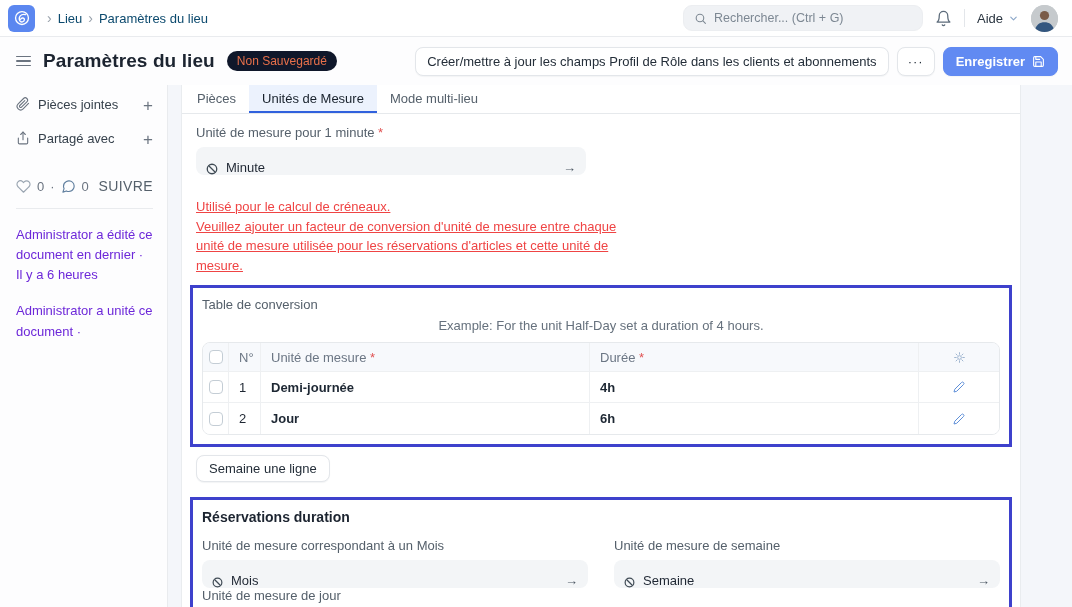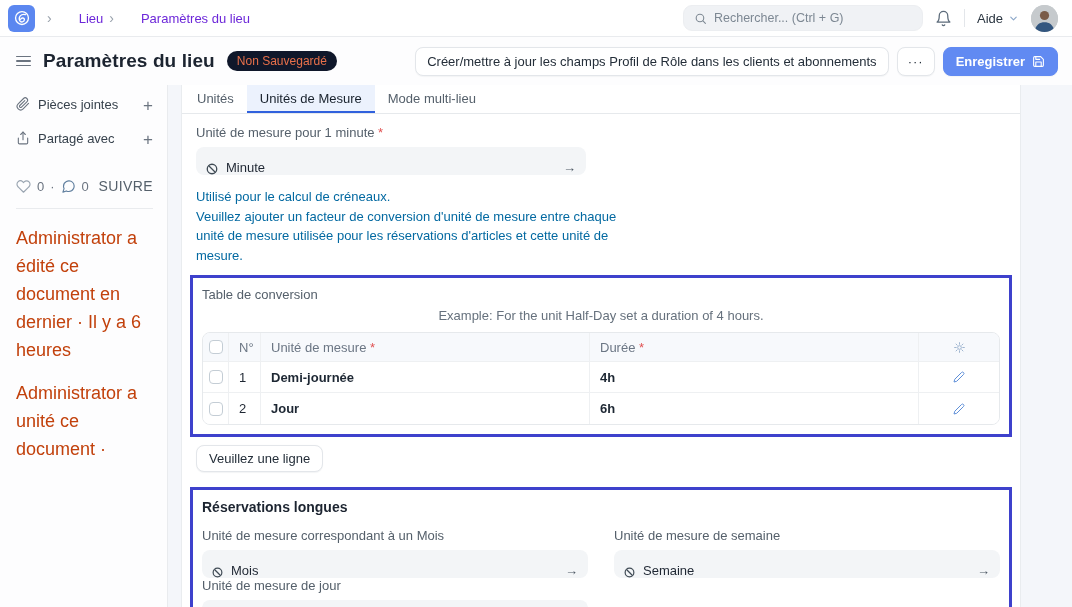--- a/index.html
+++ b/index.html
@@ -5,21 +5,21 @@
   * { margin:0; padding:0; box-sizing:border-box; }
   html,body { width:1072px; height:607px; overflow:hidden; }
   body { font-family:"Liberation Sans", sans-serif; font-size:13px; color:#1f2733; background:#fff; }
   .app { width:1072px; height:607px; display:flex; flex-direction:column; overflow:hidden; background:#fdfdfe; }
 
   
   .navbar { height:37px; flex:0 0 37px; background:#fff; border-bottom:1px solid #e9ebee; display:flex; align-items:center; padding:0 14px 0 8px; }
   .logo { width:27px; height:27px; border-radius:6px; background:#5b87f0; display:flex; align-items:center; justify-content:center; cursor:pointer; }
   .crumbs { display:flex; align-items:center; gap:6px; margin-left:12px; }
   .crumb-sep { color:#98a1ab; font-size:14px; }
-  .crumb { color:#6d28d9; cursor:pointer;margin-left:21px; }
+  .crumb { color:#0c4a6e; cursor:pointer; }
   .nav-right { margin-left:auto; display:flex; align-items:center; gap:12px; }
   .searchbar { width:240px; height:26px; background:#f0f2f5; border:1px solid #eceef1; border-radius:9px; display:flex; align-items:center; gap:7px; padding:0 10px; }
   .searchbar input { border:none; outline:none; background:transparent; font-family:"Liberation Sans",sans-serif; font-size:12.5px; color:#39434e; width:180px; }
   .searchbar input::placeholder { color:#7d8893; }
   .nav-divider { width:1px; height:18px; background:#e3e6ea; }
   .help { display:flex; align-items:center; gap:5px; color:#2a3540; cursor:pointer; }
   .avatar { width:27px; height:27px; border-radius:50%; overflow:hidden; background:#c8cdd1; cursor:pointer; }
 
   
   .page-head { height:48px; flex:0 0 48px; display:flex; align-items:center; padding:0 14px 0 16px; background:#fdfdfe; }
@@ -34,37 +34,37 @@
 
   
   .body-row { flex:1; display:flex; min-height:0; }
   .sidebar { width:168px; flex:0 0 168px; background:#fdfdfe; border-right:1px solid #e9ebee; padding:12px 14px 0 16px; }
   .side-item { display:flex; align-items:flex-start; gap:8px; color:#36414c; margin-bottom:17px; }
   .side-item .grow { flex:1; }
   .side-plus { color:#6b7480; font-size:17px; font-weight:400; cursor:pointer; line-height:1; }
   .likes-row { display:flex; align-items:center; gap:6px; margin-top:30px; color:#6b7480; }
   .follow { margin-left:auto; font-size:14px; color:#55606b; letter-spacing:.4px; cursor:pointer; }
   .side-divider { height:1px; background:#e9ebee; margin:14px 0 16px; }
-  .side-note { color:#c2410c; line-height:1.55; margin-bottom:16px; font-size:18px; }
+  .side-note { color:#6d28d9; line-height:1.55; margin-bottom:16px; font-size:13px; }
 
   .main-area { flex:1; background:#f4f6fa; min-width:0; }
   .form-card { width:840px; margin-left:13px; height:100%; background:#fff; border:1px solid #e9ecef; border-top:none; border-bottom:none; overflow:hidden; }
 
   
   .tabs { display:flex; align-items:stretch; border-bottom:1px solid #e6e9ec; padding:0 2px; height:29px; }
   .tab { padding:6px 13px; color:#55606b; cursor:pointer; font-size:13px; }
   .tab.active { background:#ecf2fd; color:#18212c; border-bottom:2px solid #3061dd; }
 
   .form-content { padding:11px 14px 0; }
   .field-label { color:#55606b; margin-bottom:7px; }
   .req { color:#e05252; }
   .link-control { width:390px; height:28px; background:#f3f5f7; border-radius:8px; display:flex; align-items:flex-end; gap:8px; padding:0 10px; cursor:pointer; }
   .link-control .val { color:#1f2733; flex:1; }
   .link-arrow { color:#4d5864; font-size:13px; cursor:pointer; }
-  .help-text { margin-top:12px; color:#0369a1; line-height:1.5; max-width:445px; }
+  .help-text { margin-top:22px; color:#ef4444; line-height:1.5; max-width:445px;text-decoration:underline; }
 
   
   .hl-box { border:3px solid #3e41cc; margin:10px -6px 0; padding:7px 9px 9px; background:#fff; }
   .tbl-label { color:#55606b; margin:2px 0 6px; }
   .tbl-example { color:#66717d; margin-bottom:9px;text-align:center; }
 
   
   .grid-table { border:1px solid #e6e9ec; border-radius:8px; overflow:hidden; background:#fff; }
   .t-row { display:grid; align-items:center; border-bottom:1px solid #eef0f2; }
   .t-row:last-child { border-bottom:none; }
@@ -192,21 +192,21 @@
       <div class="side-divider"></div>
 
       <div class="side-note">Administrator a édité ce document en dernier · Il y a 6 heures</div>
       <div class="side-note">Administrator a unité ce document ·</div>
     </div>
 
     <div class="main-area">
       <div class="form-card">
 
         <div class="tabs">
-          <div class="tab">Unités</div>
+          <div class="tab">Pièces</div>
           <div class="tab active">Unités de Mesure</div>
           <div class="tab">Mode multi-lieu</div>
         </div>
 
         <div class="form-content">
 
           
           <div class="field-label">
             <span>Unité de mesure pour 1 minute</span>
             <span class="req">*</span>
@@ -285,25 +285,25 @@
                   </div>
                 <div class="t-cell center">
                   <svg width="12" height="12" viewBox="0 0 24 24" style="cursor:pointer">
                     <path d="M17 3a2.828 2.828 0 1 1 4 4L7.5 20.5 2 22l1.5-5.5L17 3z" fill="none" stroke="#5f8fd8" stroke-width="2" stroke-linejoin="round"></path>
                   </svg>
                 </div>
               </div>
             </div>
           </div>
 
-          <button class="add-row-btn">Veuillez une ligne</button>
+          <button class="add-row-btn">Semaine une ligne</button>
 
           
           <div class="hl-box section2">
-            <div class="section-title">Réservations longues</div>
+            <div class="section-title">Réservations duration</div>
 
             <div class="fields-grid">
               <div>
                 <div class="field-label">Unité de mesure correspondant à un Mois</div>
                 <div class="link-control">
                   <svg width="11" height="11" viewBox="0 0 24 24">
                     <circle cx="12" cy="12" r="9.5" fill="none" stroke="#3f4a54" stroke-width="2.6"></circle>
                       <line x1="5.5" y1="5.5" x2="18.5" y2="18.5" stroke="#3f4a54" stroke-width="2.6"></line>
                   </svg>
                   <span class="val">Mois</span>

